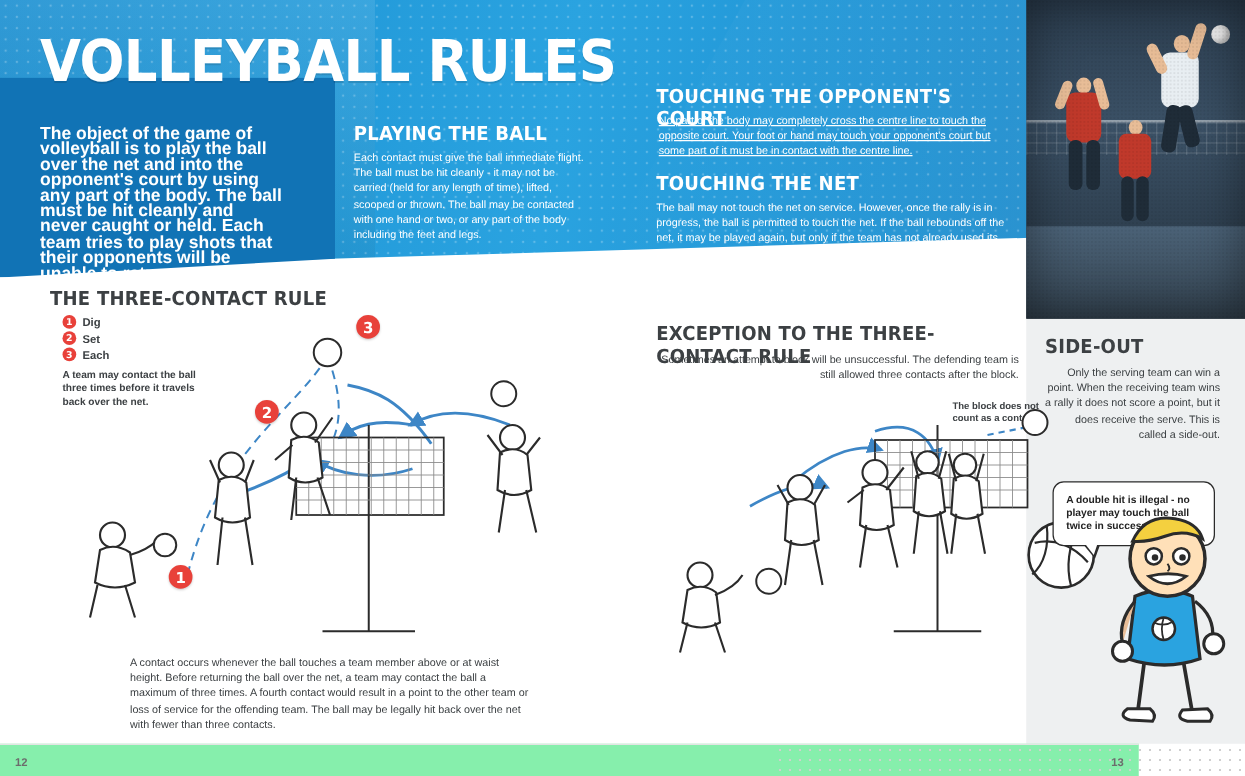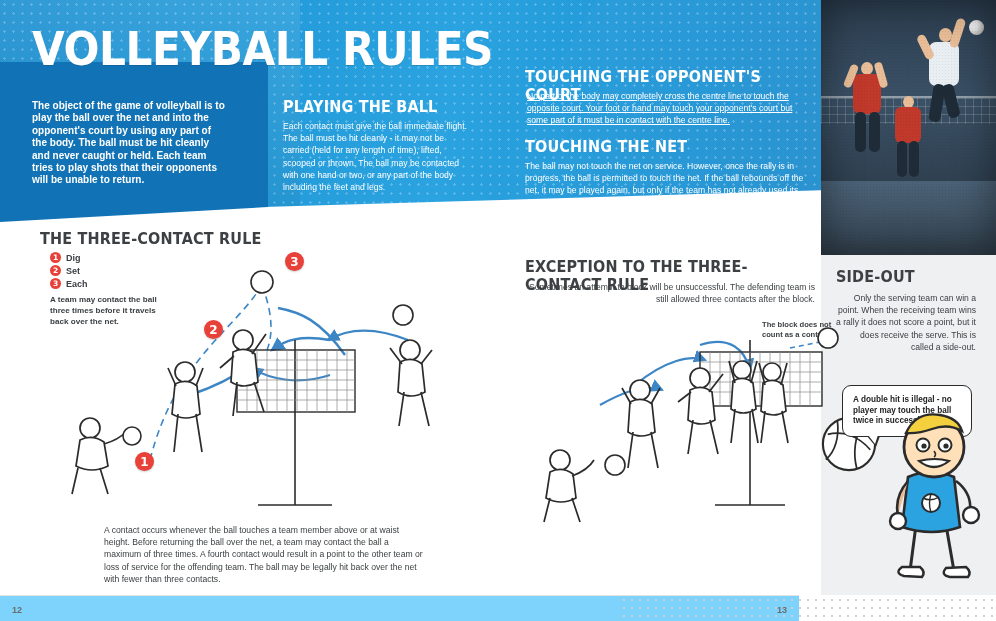--- a/index.html
+++ b/index.html
@@ -89,21 +89,21 @@
     font-family:"DejaVu Sans", sans-serif;
     font-weight:bold;
     letter-spacing:0.2px;
     transform: scaleX(0.93);
     transform-origin:left center;
   }
   .body { font-size:8.6px; line-height:12.2px; }
 
   .blk { position:absolute; }
 
-  #obj-text { left:32px; top:100px; width:196px; color:#fff; font-weight:bold; font-size:10px; line-height:12.4px; }
+  #obj-text { left:32px; top:100px; width:196px; color:#fff; font-weight:bold; font-size:14px; line-height:12.4px; }
 
   #playing-ball-h { left:283px; top:98px; width:200px; font-size:15.5px; color:#ffffff; }
   #playing-ball-p { left:283px; top:120px; width:185px; color:#ffffff; }
 
   #touch-court-h { left:525px; top:68px; width:300px; font-size:15.5px; color:#ffffff; }
   #touch-court-p { left:527px; top:90px; width:283px; color:#ffffff;text-decoration:underline; }
 
   #touch-net-h { left:525px; top:138px; width:300px; font-size:15.5px; color:#ffffff; }
   #touch-net-p { left:525px; top:160px; width:283px; color:#ffffff; }
 
@@ -158,22 +158,22 @@
     border-top:11px solid #2b2b2b;
   }
   .bubble:before{
     content:""; position:absolute; left:25px; bottom:-8px; z-index:2;
     border-left:7px solid transparent; border-right:3px solid transparent;
     border-top:9px solid #fff;
   }
 
   
   .bottombar {
-    position:absolute; left:0; bottom:0; width:799px; height:26px;
-    background:#7dd3fc; border-top:1px solid #e4e4e4;
+    position:absolute; left:0; bottom:0; width:911px; height:26px;
+    background:#86efac; border-top:1px solid #e4e4e4;
   }
   .bottombar .dotstrip {
     position:absolute; left:620px; top:0; width:376px; height:26px;
     background-image: radial-gradient(#cfcfcf 1.1px, transparent 1.2px);
     background-size:8px 8px;
   }
   .pagenum { position:absolute; bottom:6px; font-size:9px; color:#6c6c6c; font-weight:bold; }
   #page-left { left:12px; }
   #page-right { right:12px; }
 

